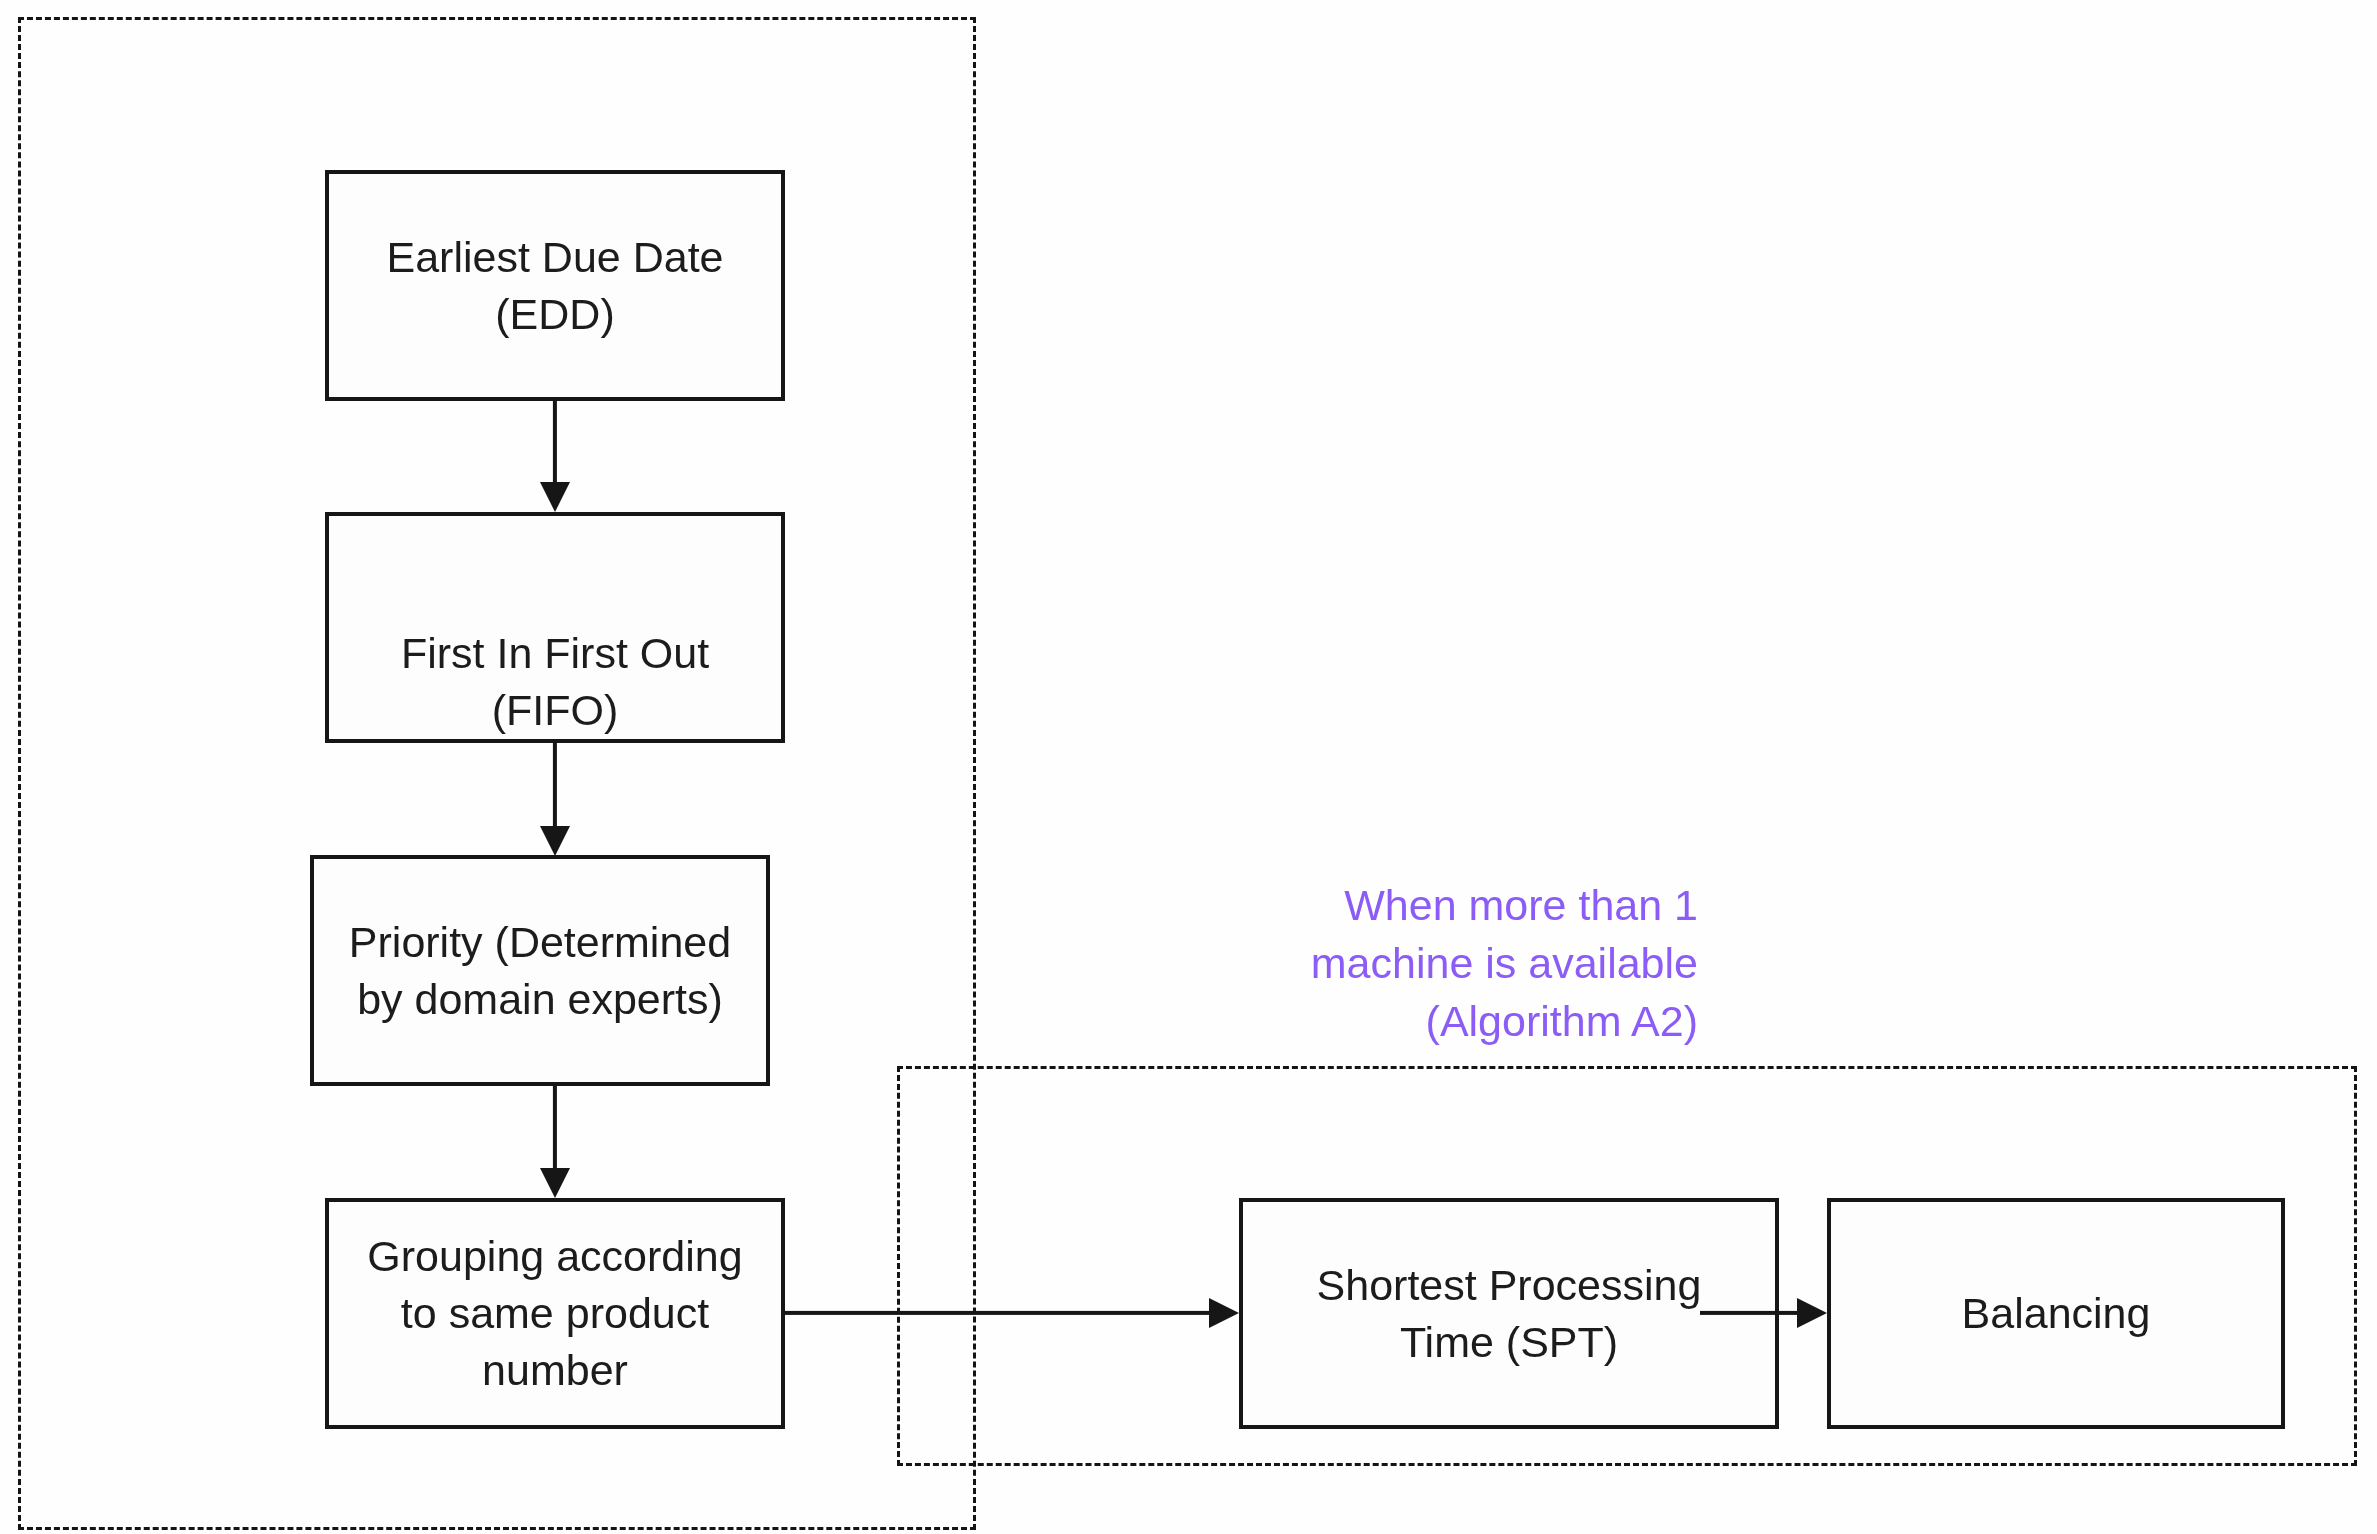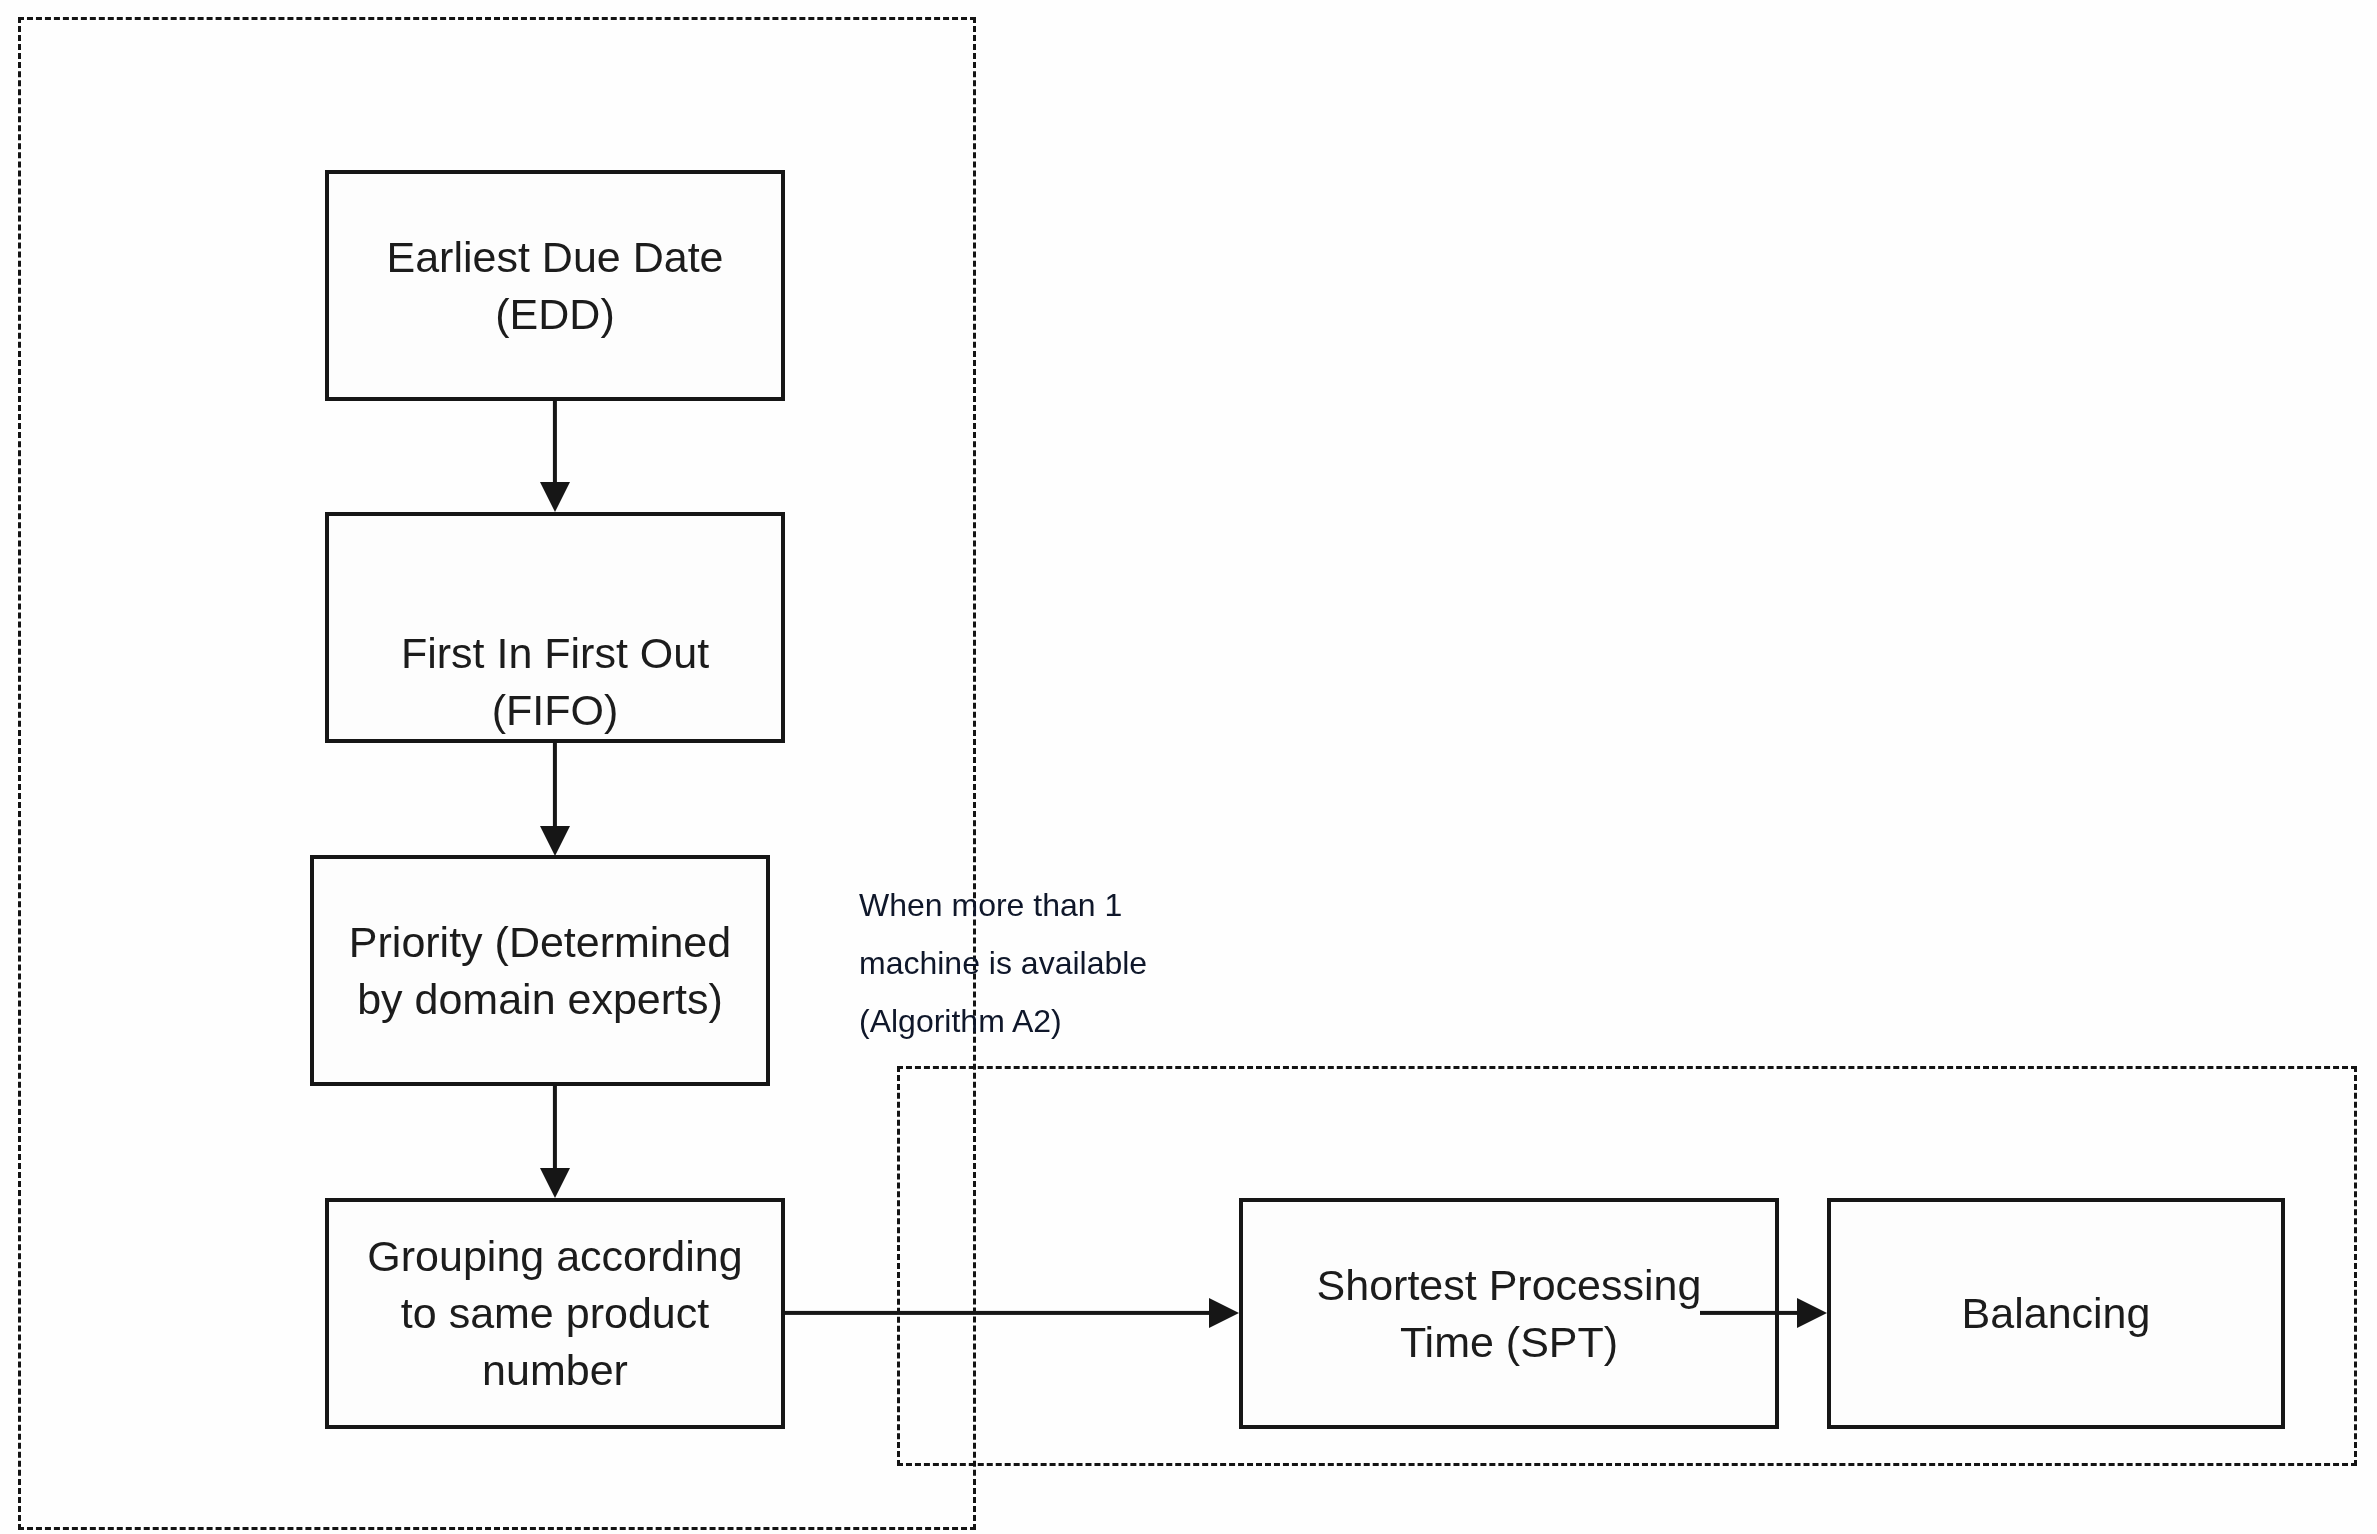--- a/index.html
+++ b/index.html
@@ -113,25 +113,25 @@
     border-left: 30px solid #161616;
   }
   .harrow-1 { left: 785px; top: 1297px; width: 454px; }
   .harrow-2 { left: 1700px; top: 1297px; width: 127px; }
 
   .annotation {
     position: absolute;
     left: 859px;
     top: 876px;
     width: 839px;
-    text-align: left;
+    text-align: right;
     white-space: pre-line;
-    font-size: 32px;
+    font-size: 43px;
     line-height: 58px;
-    color: #0f172a;
+    color: #8b5cf6;
     z-index: 2;
   }
 </style>
 </head>
 <body>
 
 <div class="canvas">
 
   <div class="dashed-region region-outer"></div>
   <div class="dashed-region region-a2"></div>

